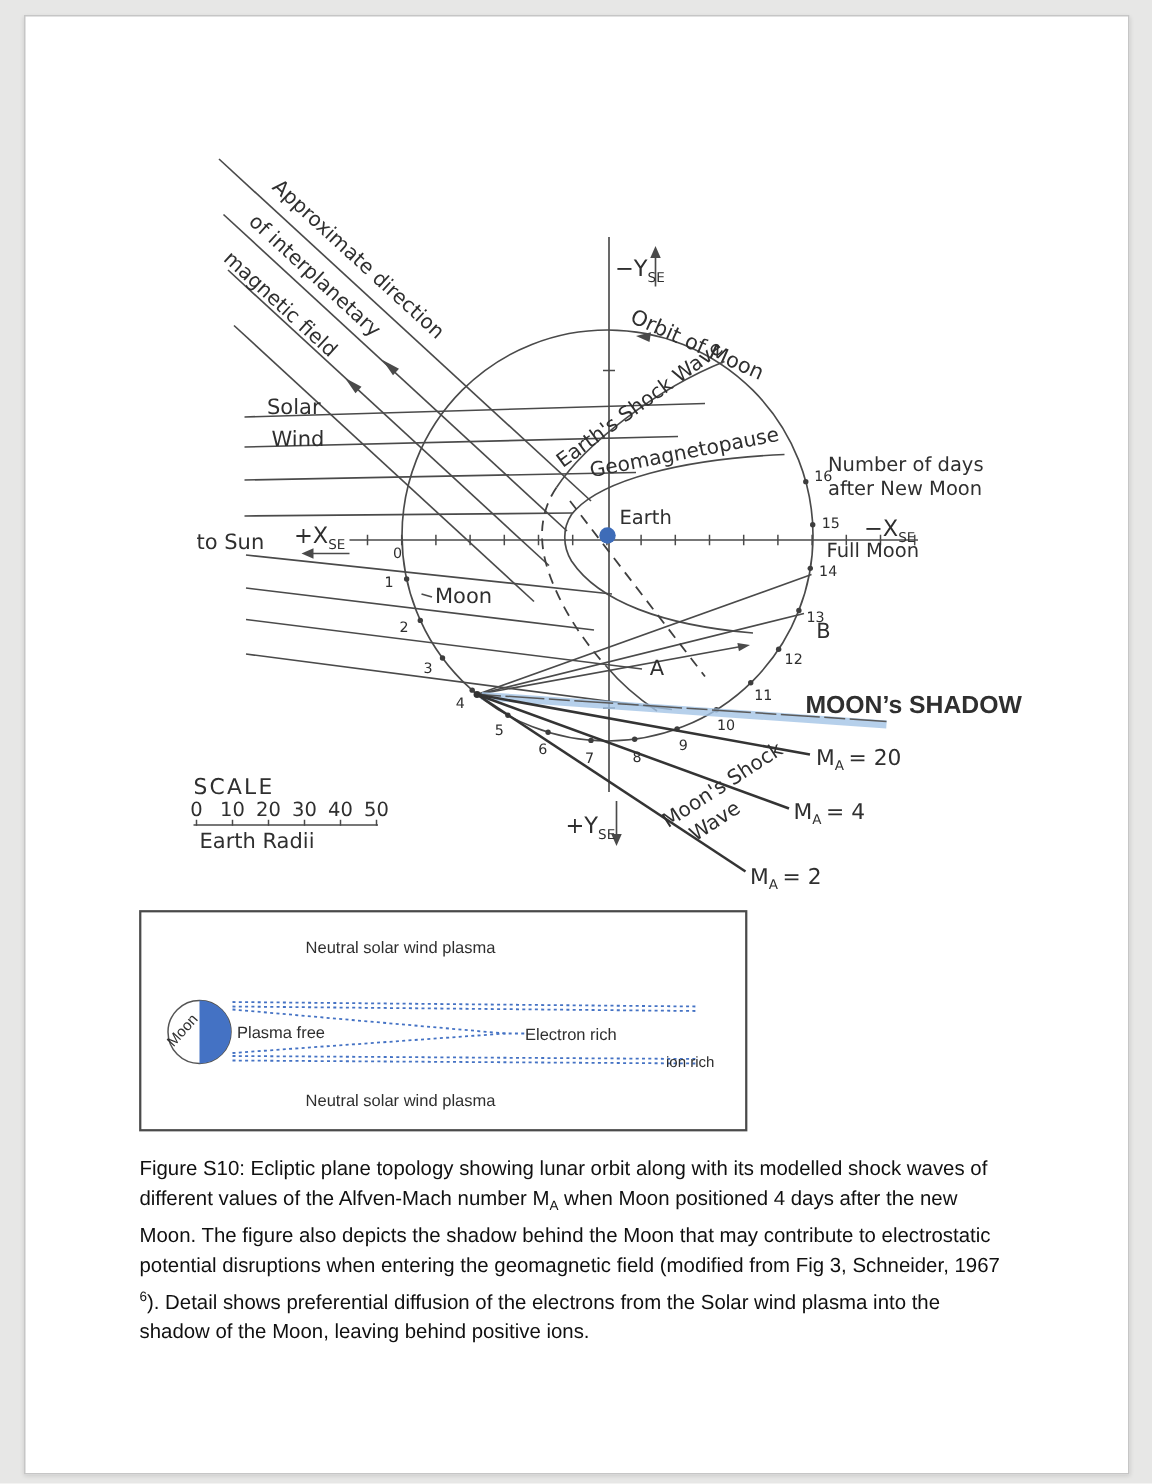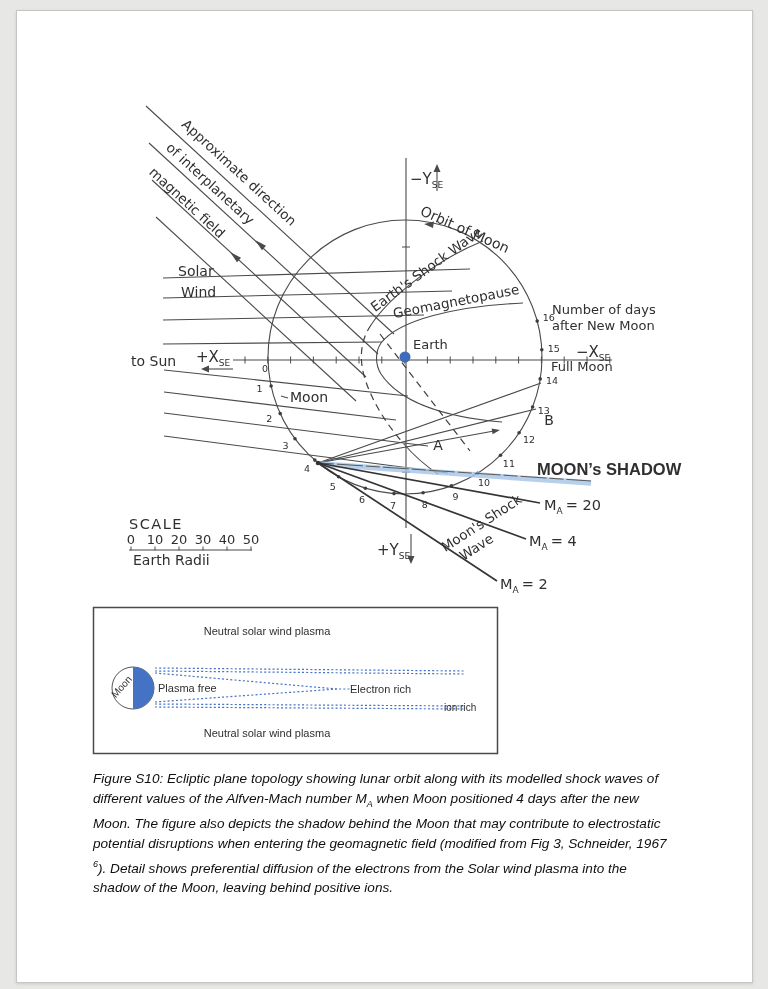--- a/index.html
+++ b/index.html
@@ -9,21 +9,21 @@
         border:1px solid #c6c6c6;box-shadow:0 1px 3px rgba(0,0,0,.12);}
   svg.fig{position:absolute;left:0;top:0;width:768px;height:989px;
           font-family:"DejaVu Sans",sans-serif;}
   svg.fig text{fill:#2f2f2f;}
   .ln{stroke:#4a4a4a;stroke-width:1.1;fill:none;}
   .ln2{stroke:#343434;stroke-width:1.7;fill:none;}
   .dash{stroke:#3f3f3f;stroke-width:1.2;fill:none;stroke-dasharray:7 5;}
   .dot-blue{stroke:#4472c4;stroke-width:1.2;fill:none;stroke-dasharray:2 2.2;}
   .caption{position:absolute;left:93px;top:769px;width:584px;margin:0;
            font-family:"Liberation Sans",sans-serif;font-size:13.6px;line-height:20px;
-           color:#101010;text-align:left;font-style:italic;}
+           color:#101010;text-align:left;}
   .caption sub{font-size:.66em;}
   .caption sup{font-size:.66em;}
 </style>
 </head>
 <body>
 
 <div class="page"></div>
 
 <svg class="fig" viewBox="0 0 768 989">
 

